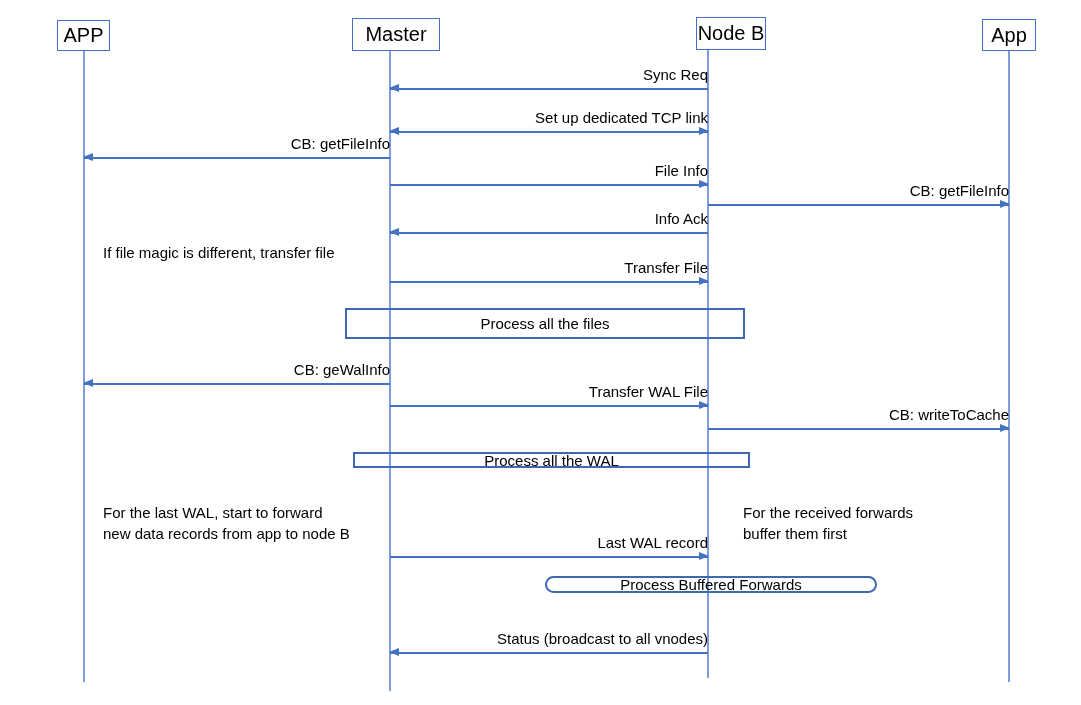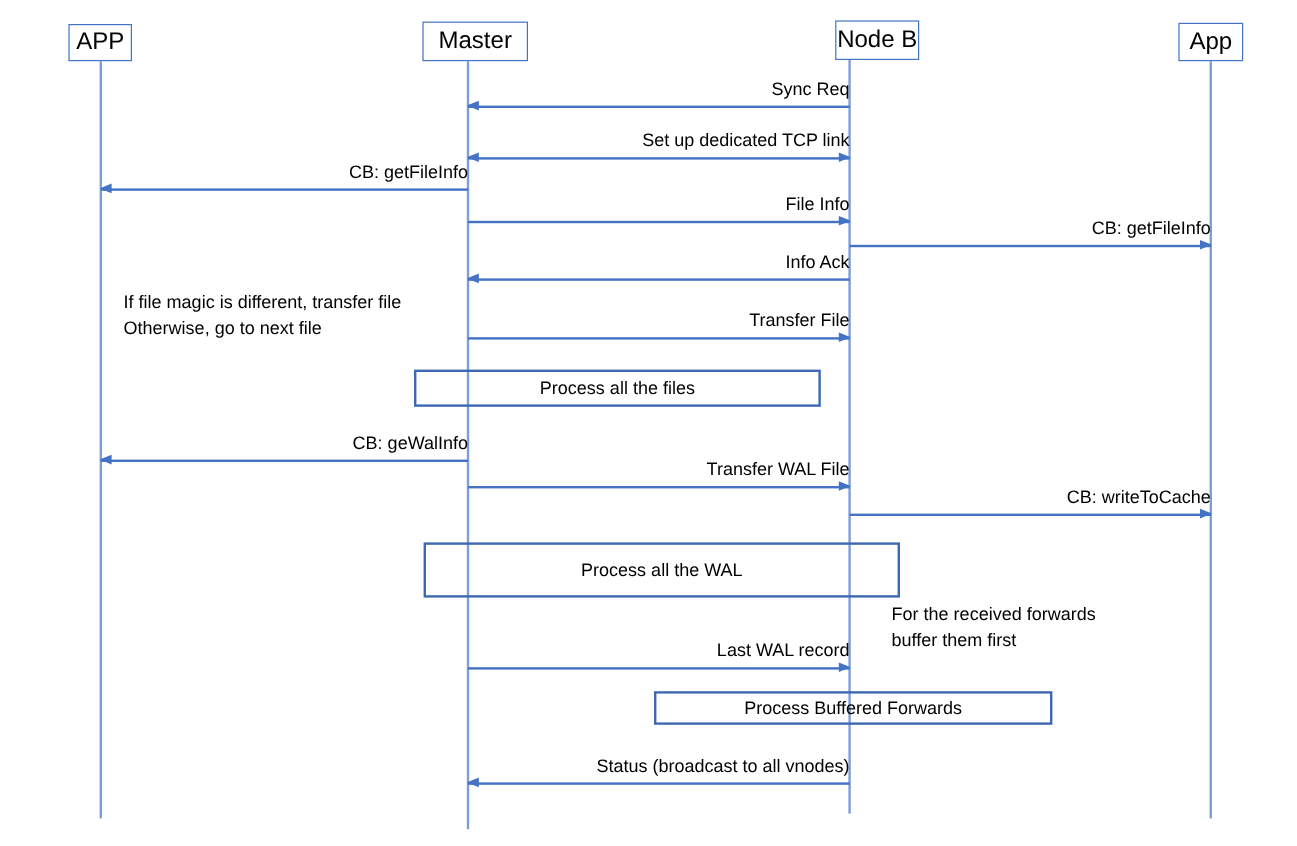--- a/index.html
+++ b/index.html
@@ -143,32 +143,35 @@
   <div class="msg head-right" style="left:390px;top:556px;width:318px;">
     <div class="label">Last WAL record</div>
     <div class="line"></div>
   </div>
 
   <div class="msg head-left" style="left:390px;top:652px;width:318px;">
     <div class="label">Status (broadcast to all vnodes)</div>
     <div class="line"></div>
   </div>
 
-  <div class="proc" style="left:345px;top:308px;width:339px;height:31px;">
+  <div class="proc" style="left:345px;top:308px;width:400px;height:31px;">
     <span>Process all the files</span>
   </div>
-  <div class="proc" style="left:353px;top:452px;width:397px;height:46px;">
+  <div class="proc" style="left:353px;top:452px;width:397px;height:16px;">
     <span>Process all the WAL</span>
   </div>
-  <div class="proc" style="left:545px;top:576px;width:332px;height:28px;">
+  <div class="proc" style="left:545px;top:576px;width:332px;height:17px;border-radius:11px;">
     <span>Process Buffered Forwards</span>
   </div>
 
   <div class="note" style="left:103px;top:242px;">
     <div>If file magic is different, transfer file</div>
-    <div>Otherwise, go to next file</div>
+  </div>
+  <div class="note" style="left:103px;top:502px;">
+    <div>For the last WAL, start to forward</div>
+    <div>new data records from app to node B</div>
   </div>
   <div class="note" style="left:743px;top:502px;">
     <div>For the received forwards</div>
     <div>buffer them first</div>
   </div>
 
 </div>
 
 </body></html>

